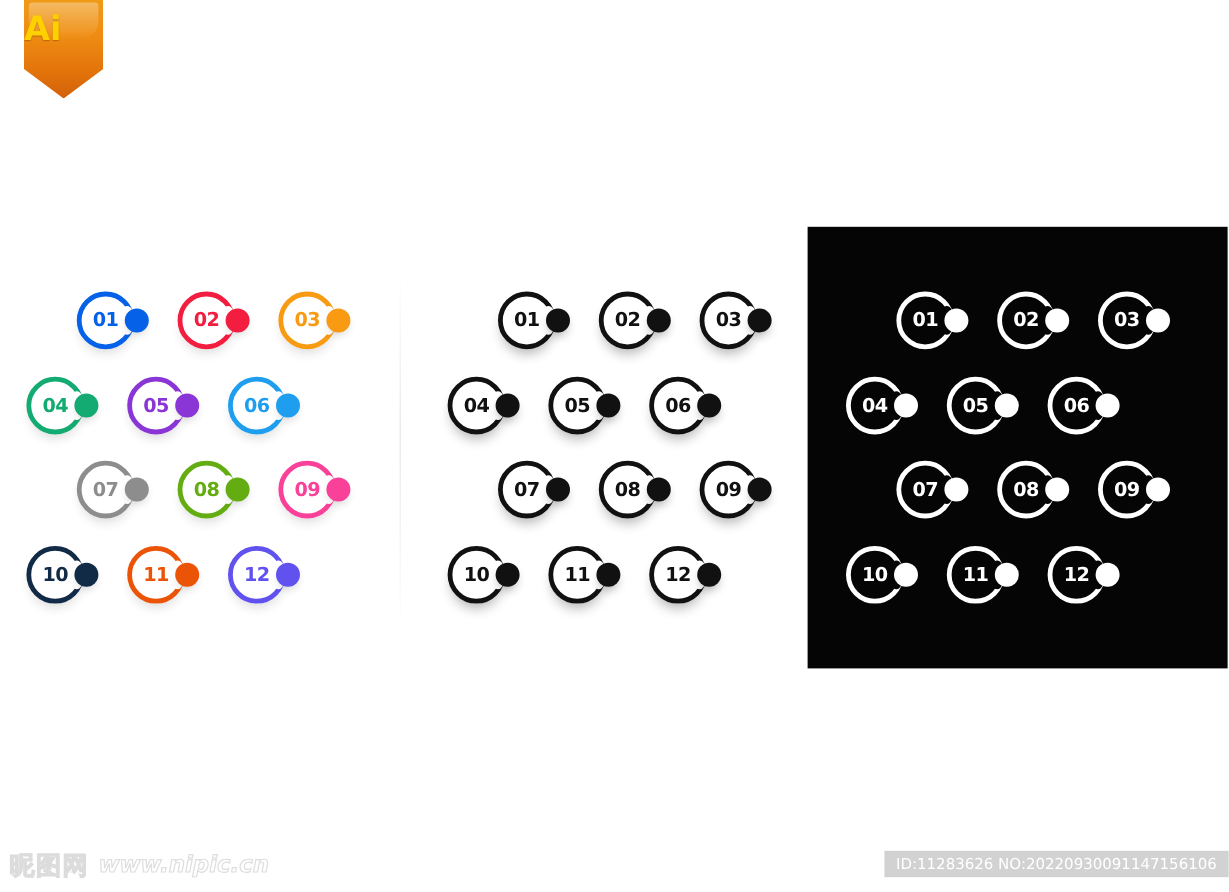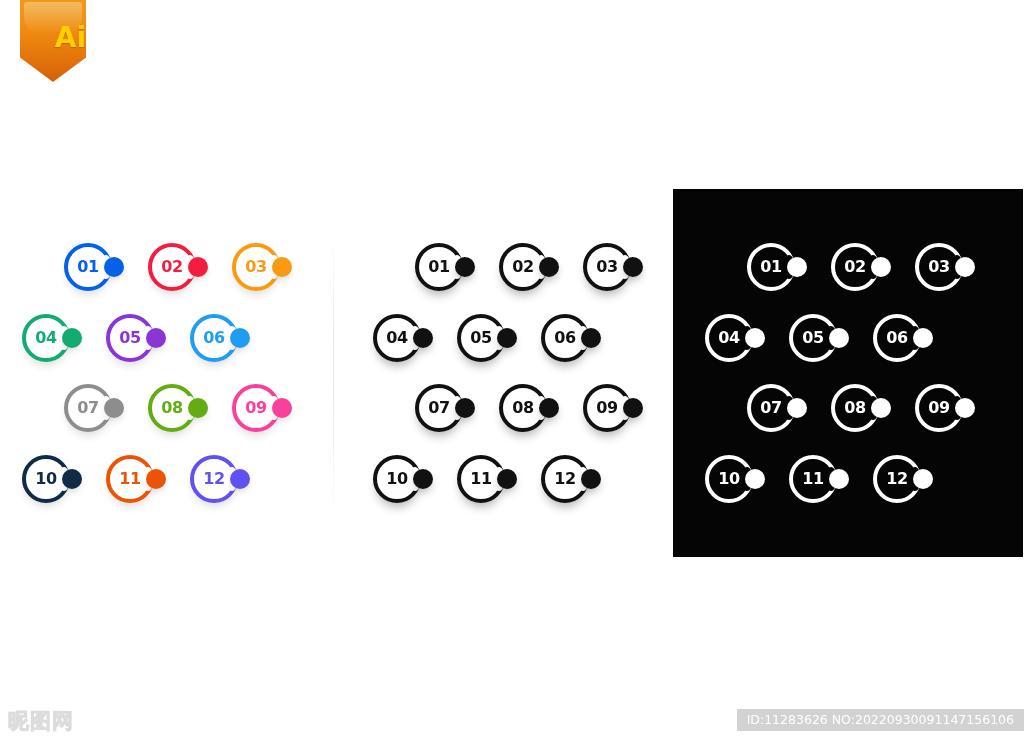--- a/index.html
+++ b/index.html
@@ -40,23 +40,23 @@
     top: 2px;
     width: 58px;
     height: 30px;
     background: linear-gradient(180deg, rgba(255,255,255,0.32), rgba(255,255,255,0.02));
     border-radius: 3px 3px 14px 14px;
     pointer-events: none;
   }
   #ai-badge .ribbon-label {
     position: absolute;
     left: 0;
-    top: 21px;
+    top: 7px;
     width: 66px;
-    text-align: right;
+    text-align: left;
     font-size: 28px;
     font-weight: bold;
     color: #ffd000;
     letter-spacing: 0px;
     font-family: "DejaVu Sans", "Liberation Sans", sans-serif;
     text-shadow: 0 1px 1px rgba(120,60,0,0.45);
   }
 
   
   .panel {
@@ -427,14 +427,15 @@
         <div class="icon-ring" style="border-color: rgb(255, 255, 255);"></div>
         <div class="icon-num" style="color: rgb(255, 255, 255);">12</div>
         <div class="icon-gap" style="background: rgb(5, 5, 5);"></div>
         <div class="icon-dot" style="background: rgb(255, 255, 255);"></div>
       </div>
     </div>
 </div>
 
 <div id="watermark">
   <span class="wm-cn">昵图网</span>
+  <span class="wm-url">www.nipic.cn</span>
 </div>
 <div id="id-bar">ID:11283626 NO:20220930091147156106</div>
 
 </body></html>

